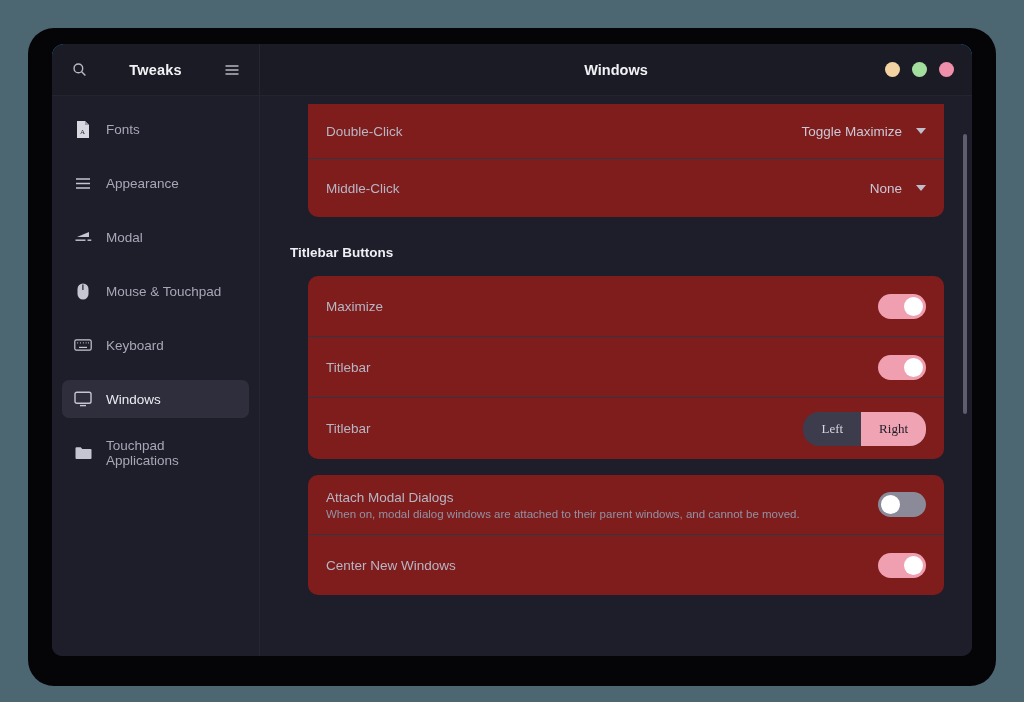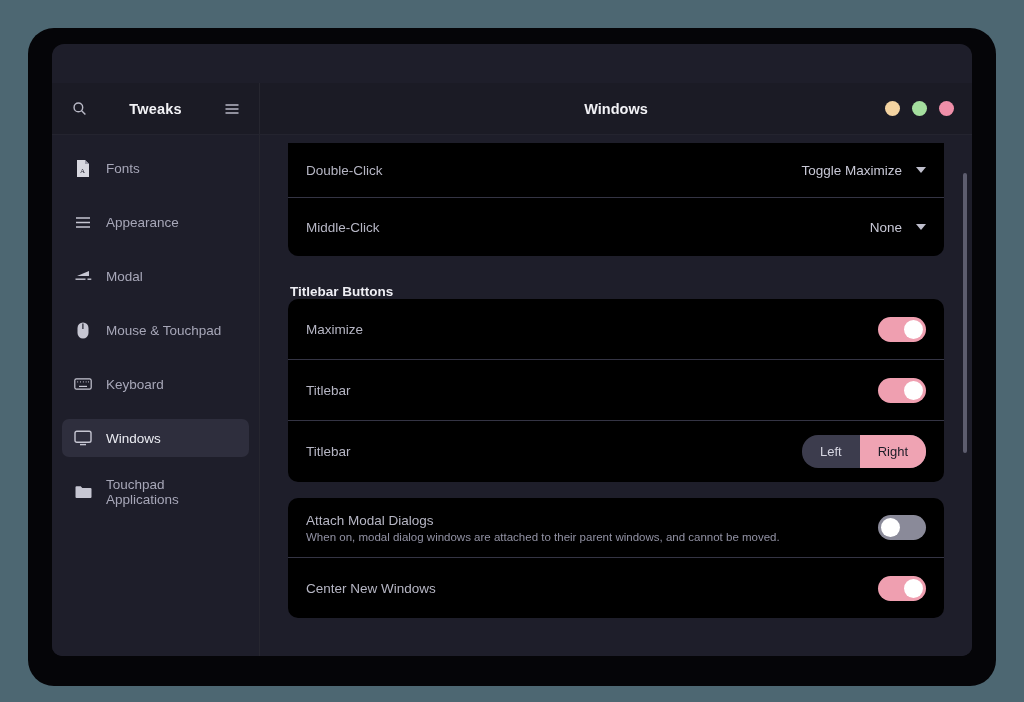--- a/index.html
+++ b/index.html
@@ -31,21 +31,20 @@
     flex-direction: column;
   }
 
   
   .headerbar {
     height: 52px;
     flex: 0 0 52px;
     display: flex;
     background: #0ea5e9;
     border-bottom: 1px solid #24242f;
-    margin-top: 39px;
   }
   .hb-left {
     width: 208px;
     flex: 0 0 208px;
     display: flex;
     align-items: center;
     padding: 0 14px;
     background: #1b1b25;
     border-right: 1px solid #26262f;
     position: relative;
@@ -127,26 +126,27 @@
     background: #1e1e2a;
     position: relative;
     overflow: hidden;
     padding: 8px 28px 0 28px;
   }
   .group { margin-bottom: 16px; }
   .group-title {
     color: #eeeef4;
     font-size: 13.5px;
     font-weight: bold;
-    padding: 12px 2px 0 2px;
+    padding: 12px 2px 16px 2px;
   }
   .card {
-    background: #000000;
+    background: #7f1d1d;
     border-radius: 10px;
     overflow: hidden;
+    margin-left: 20px;
   }
   .card.top-cut { border-radius: 0 0 10px 10px; }
 
   .row {
     display: flex;
     align-items: center;
     min-height: 58px;
     padding: 0 18px;
     border-bottom: 1px solid #343444;
     position: relative;
@@ -195,20 +195,21 @@
   }
   .toggle.on  .knob { right: 3px; }
   .toggle.off .knob { left: 3px; }
 
   
   .segmented {
     display: flex;
     background: #3c3c4d;
     border-radius: 16px;
     overflow: hidden;
+    font-family: Liberation Serif, serif;
   }
   .seg {
     padding: 9px 18px;
     font-size: 13px;
     color: #d5d5e0;
   }
   .seg.active { background: #efa3b3; color: #1d1d28; }
 
   
   .scrollbar {

